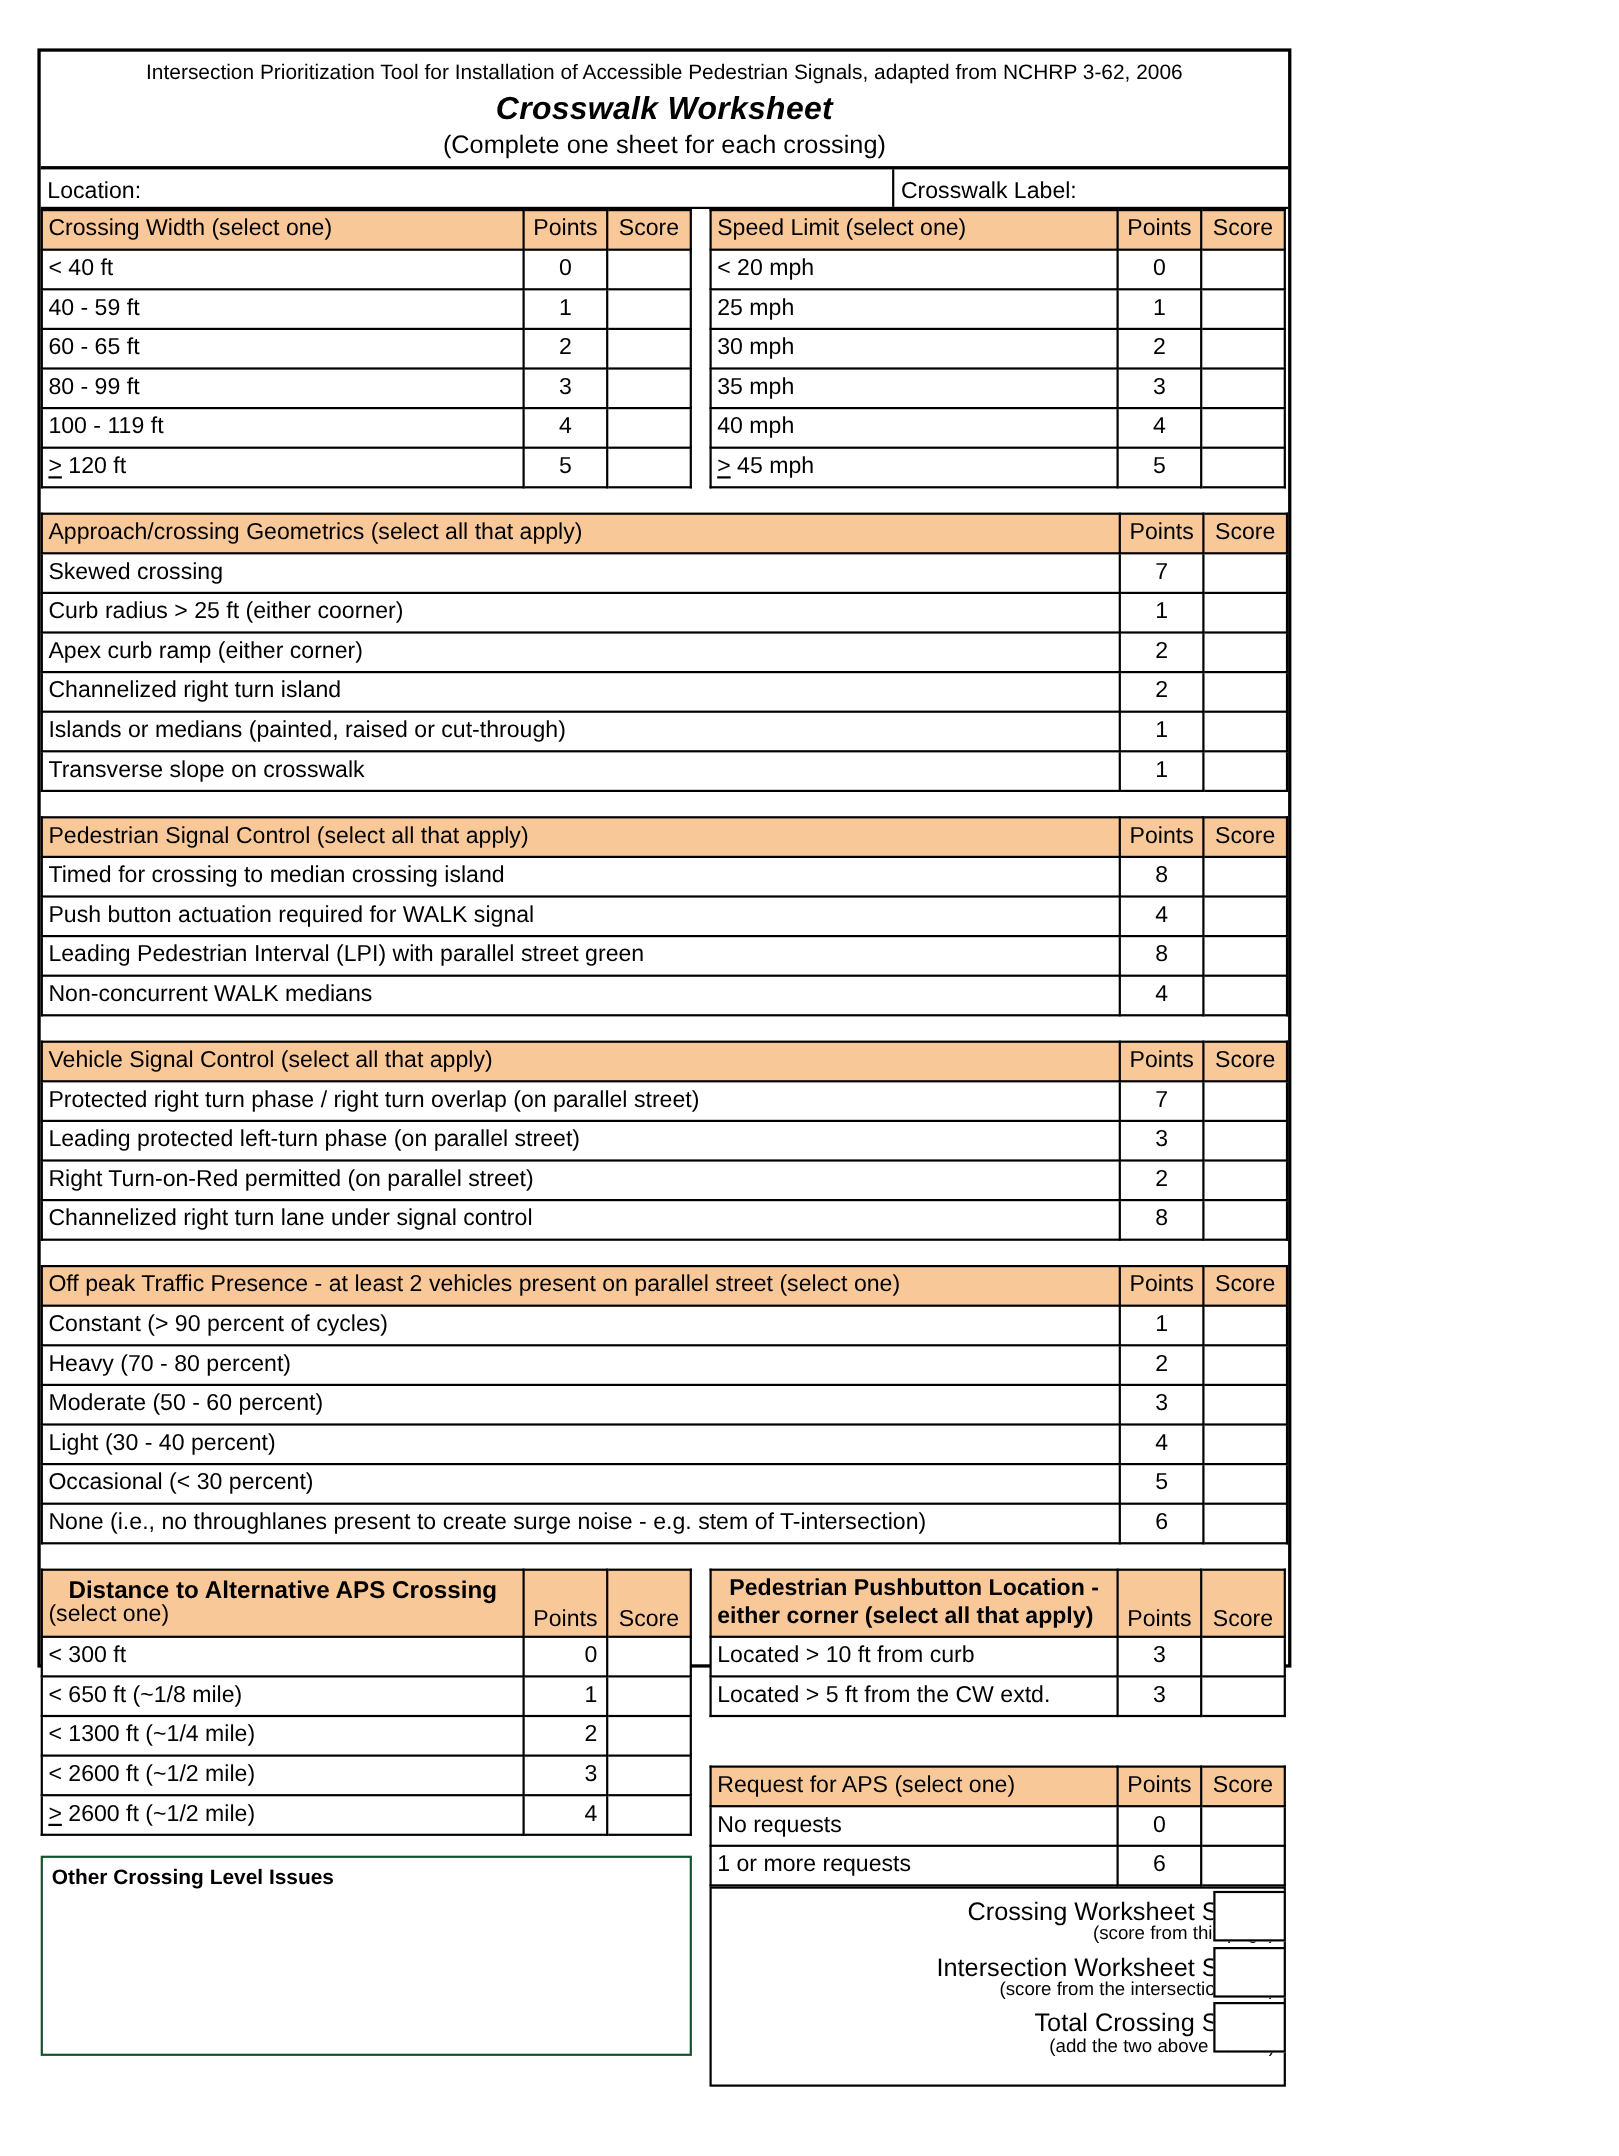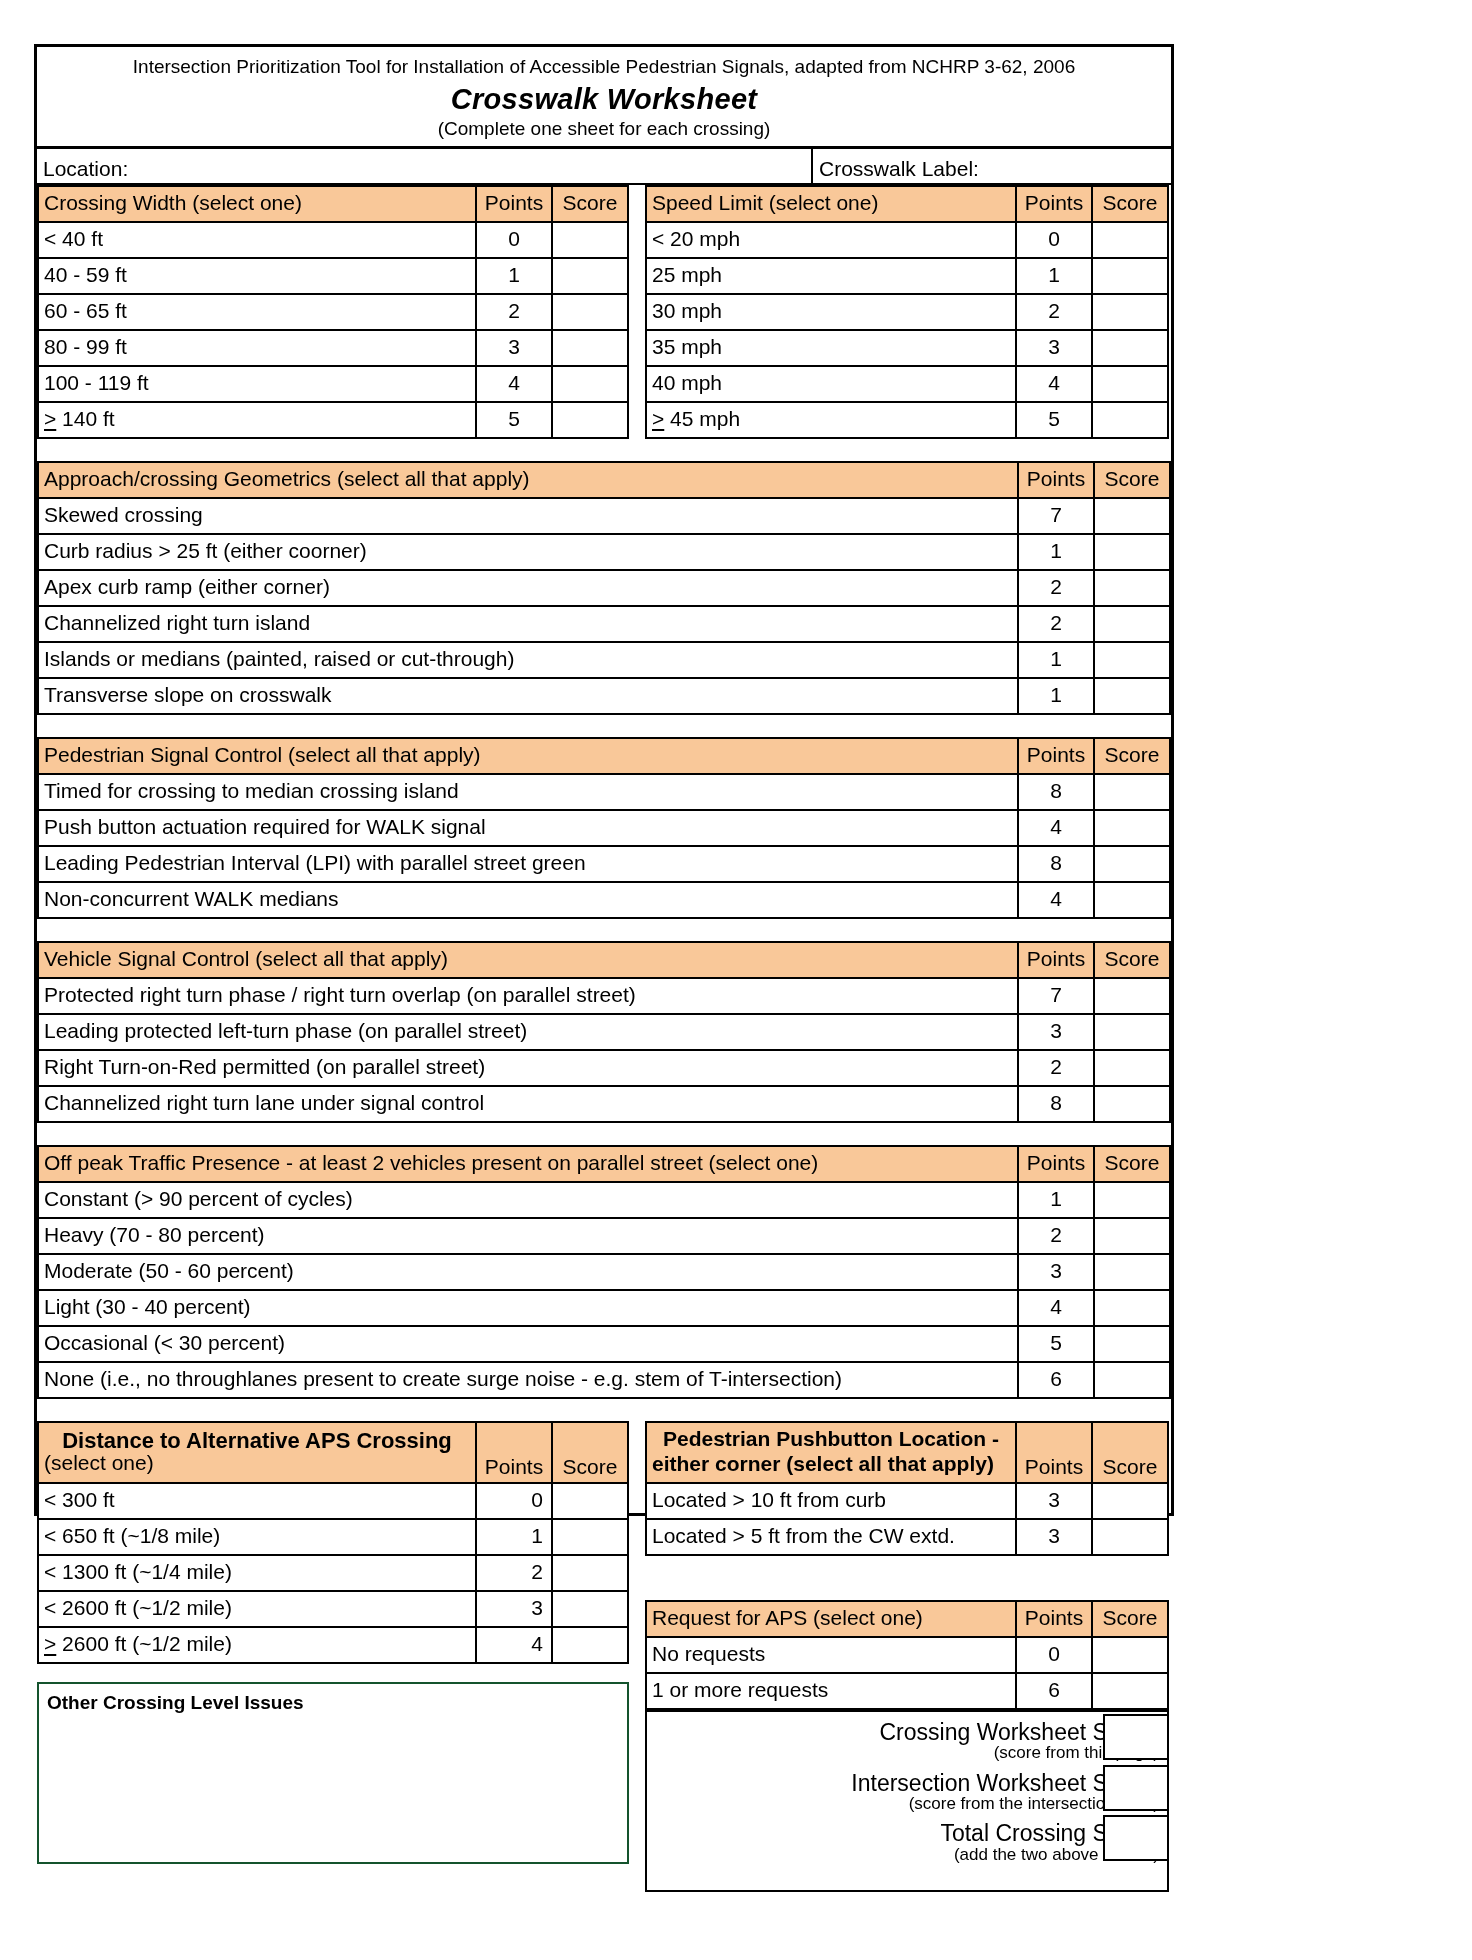--- a/index.html
+++ b/index.html
@@ -71,21 +71,21 @@
     line-height: 1.25;
   }
   .title-main {
     font-size: 29px;
     font-weight: bold;
     font-style: italic;
     letter-spacing: 0.3px;
     margin: 4px 0 2px 0;
   }
   .title-sub2 {
-    font-size: 19px;
+    font-size: 23px;
   }
 
   
   .locrow {
     display: flex;
     border-bottom: 2px solid #000;
     height: 34px;
   }
   .loc-left {
     flex: 0 0 776px;
@@ -236,21 +236,21 @@
             <td>80 - 99 ft</td>
             <td class="num">3</td>
             <td class="num score-cell"></td>
           </tr>
           <tr>
             <td>100 - 119 ft</td>
             <td class="num">4</td>
             <td class="num score-cell"></td>
           </tr>
           <tr>
-            <td><span class="geq">&gt;</span><span> 140 ft</span></td>
+            <td><span class="geq">&gt;</span><span> 120 ft</span></td>
             <td class="num">5</td>
             <td class="num score-cell"></td>
           </tr>
         </tbody>
           </table>
       </div>
 
       <div class="col-gap"></div>
 
       <div class="col-right">

